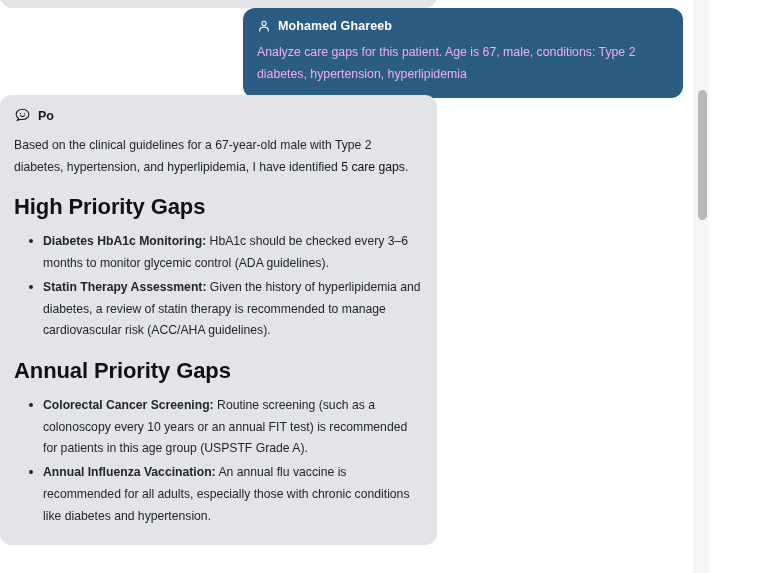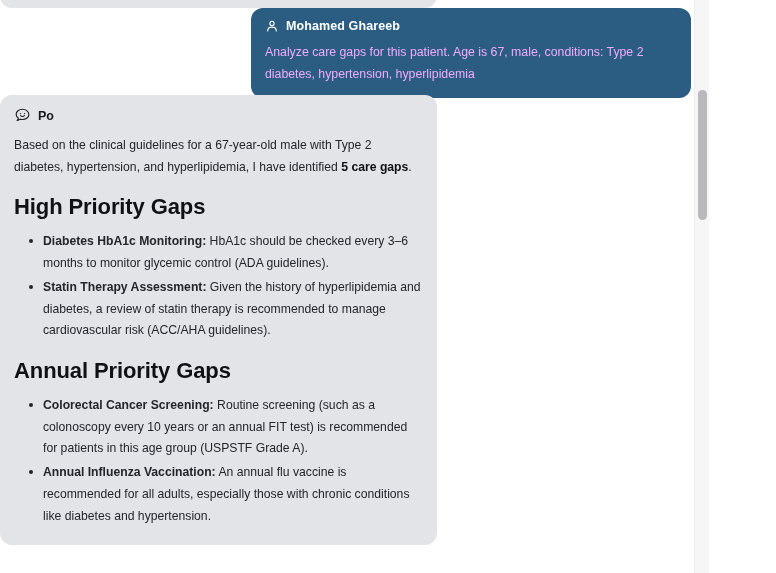--- a/index.html
+++ b/index.html
@@ -36,21 +36,21 @@
     left: 0; top: -24px;
     width: 437px;
     height: 32px;
     background: #e3e4e8;
     border-radius: 12px;
   }
 
   
   .user-row {
     position: absolute;
-    left: 8px; top: 8px;
+    left: 0; top: 8px;
     width: 692px;
     display: flex;
     justify-content: flex-end;
     padding-right: 9px;
   }
   .user-bubble {
     width: 440px;
     background: #2b5d82;
     border-radius: 12px;
     padding: 11px 14px 13px 14px;
@@ -97,21 +97,21 @@
     color: #16181c;
   }
   .bot-icon { display: block; width: 17px; height: 17px; }
 
   .para {
     font-size: 12.2px;
     line-height: 1.78;
     color: #22252a;
     margin: 0 0 6px 0;
   }
-  .para b, .li-body b { font-weight: bold; color: #101114; }
+  .para b, .li-body b { font-weight: normal; color: #101114; }
 
   h2.section {
     font-size: 22px;
     font-weight: bold;
     color: #101114;
     margin: 16px 0 11px 0;
     letter-spacing: -0.1px;
   }
 
   ul.gaps {

